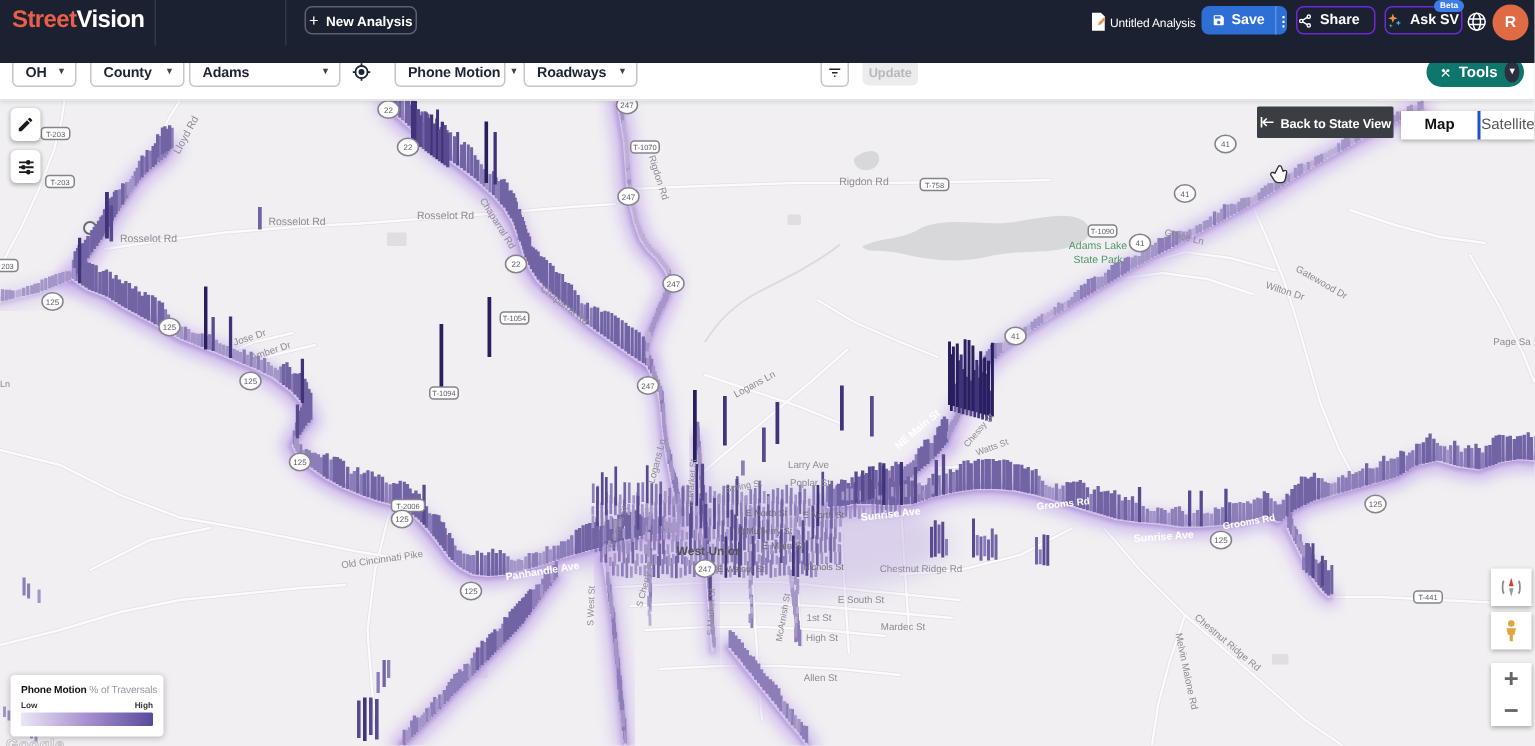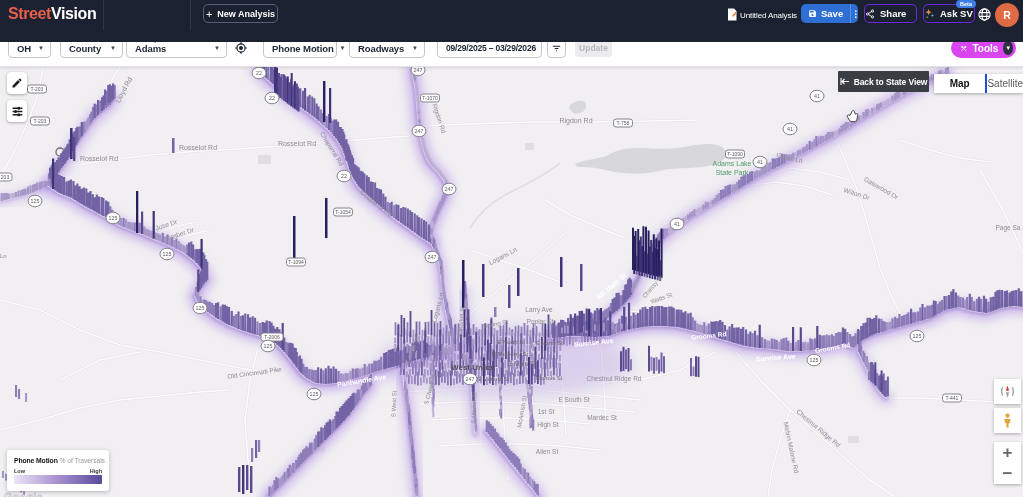--- a/index.html
+++ b/index.html
@@ -18,21 +18,21 @@
 .obtn{top:4px;height:19px;gap:5px;border:1px solid #6d28d9;border-radius:5px;font-size:9.5px;font-weight:bold;}
 .beta{position:absolute;top:-5px;right:-2px;background:#3e7de8;color:#fff;font-size:5.5px;font-weight:bold;padding:1px 4px;border-radius:4px}
 .avatar{left:995px;top:3px;width:24px;height:24px;border-radius:50%;background:#e06a43;font-size:10.5px;font-weight:bold;justify-content:center}
 .toolbar{position:absolute;left:0;top:30px;width:1023px;height:37px;background:#fff;border-bottom:1px solid #e3e3e6;box-shadow:0 1px 3px rgba(0,0,0,0.12);z-index:5}
 .fld{position:absolute;top:8px;height:20px;border:1px solid #c6c6ca;border-radius:4px;display:flex;align-items:center;justify-content:space-between;padding:0 6px 0 8px;background:#fff}
 .fld .lab{position:absolute;top:-4px;left:7px;background:#fff;padding:0 3px;font-size:6.5px;color:#3c4354;white-space:nowrap}
 .fld .val{font-size:9.5px;color:#1d2433;font-weight:bold;white-space:nowrap;letter-spacing:-0.1px}
 .fld .car{color:#444;font-size:6px;margin-left:6px}
 .iconbtn{position:absolute;top:8px;height:20px;display:flex;align-items:center;justify-content:center}
 .update{position:absolute;left:575px;top:9px;width:37px;height:18px;background:#ececee;border-radius:4px;color:#b8b8bc;font-size:8.5px;font-weight:bold;display:flex;align-items:center;justify-content:center}
-.tools{position:absolute;left:951px;top:38px;width:65px;height:20px;background:#d946ef;border-radius:10px;display:flex;align-items:center;color:#fff;font-size:10px;font-weight:bold;padding:0 3px 0 9px;gap:5px;z-index:6}
+.tools{position:absolute;left:951px;top:38px;width:65px;height:20px;background:#0f766e;border-radius:10px;display:flex;align-items:center;color:#fff;font-size:10px;font-weight:bold;padding:0 3px 0 9px;gap:5px;z-index:6}
 .tools .chev{width:14px;height:14px;background:#2a303f;border-radius:50%;display:flex;align-items:center;justify-content:center;font-size:7px;margin-left:auto}
 .mapwrap{position:absolute;left:0;top:67px;width:1023px;height:430px}
 .mapbtn{position:absolute;width:20px;height:22px;background:#fff;border-radius:4px;box-shadow:0 1px 3px rgba(0,0,0,0.3);display:flex;align-items:center;justify-content:center}
 .backbtn{position:absolute;left:838px;top:4px;width:91px;height:21px;background:#3a3d42;color:#fff;font-size:8.5px;font-weight:bold;display:flex;align-items:center;justify-content:center;gap:4px;border-radius:1px;white-space:nowrap;letter-spacing:-0.1px}
 .mapsat{position:absolute;left:934px;top:7px;width:89px;height:19px;background:#fff;box-shadow:0 1px 3px rgba(0,0,0,0.3);display:flex;font-size:10px}
 .mapsat .m{width:56px;display:flex;align-items:center;justify-content:center;font-weight:bold;color:#111;border-right:2px solid #1d4ed8}
 .mapsat .s{flex:1;display:flex;align-items:center;justify-content:center;color:#565656}
 .legend{position:absolute;left:7px;top:383px;width:102px;height:41px;background:#fff;border-radius:3px;box-shadow:0 1px 4px rgba(0,0,0,0.25);padding:7px 7px 0 7px}
 .legend .t1{font-size:6.8px;color:#222;white-space:nowrap;letter-spacing:-0.1px}
 .legend .t1 b{color:#111}
@@ -469,24 +469,20 @@
   <div class="fld" style="left:263px;width:74px">
       <span class="lab">Event</span>
       <span class="val">Phone Motion</span>
       <span class="car">▼</span>
     </div>
   <div class="fld" style="left:349px;width:76px">
       <span class="lab">Visualization</span>
       <span class="val">Roadways</span>
       <span class="car">▼</span>
     </div>
-  <div class="fld" style="left:437px;width:105px">
-      <span class="lab">Date Range</span>
-      <span class="val" style="font-size:8.5px;letter-spacing:-0.2px">09/29/2025 – 03/29/2026</span>
-    </div>
   <div class="iconbtn" style="left:547px;width:19px;border:1px solid #c6c6ca;border-radius:4px">
       <svg class="ic" width="11" height="11" viewBox="0 0 24 24" fill="none" stroke="#1d2433" stroke-width="2.2">
         <path d="M4 7h16M8 12h8M11 17h2"></path>
       </svg>
     </div>
   <div class="update">Update</div>
 </div>
 <div class="tools"><svg class="ic" width="11" height="11" viewBox="0 0 24 24">
       <g stroke="#fff" stroke-width="2.6" stroke-linecap="round" fill="none">
         <path d="M5 19 L16.5 7.5"></path>

